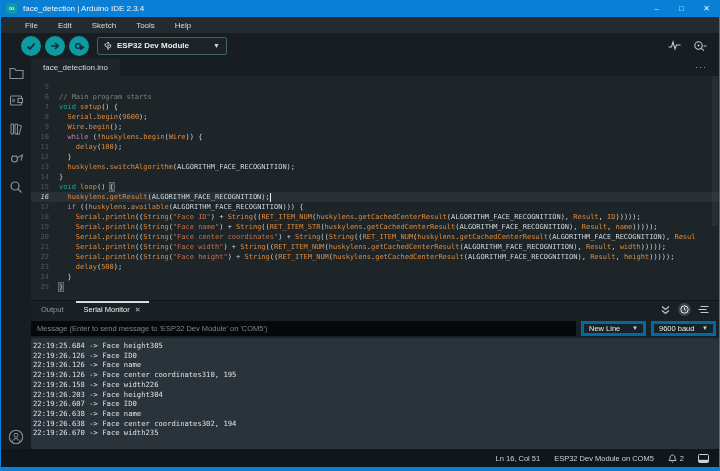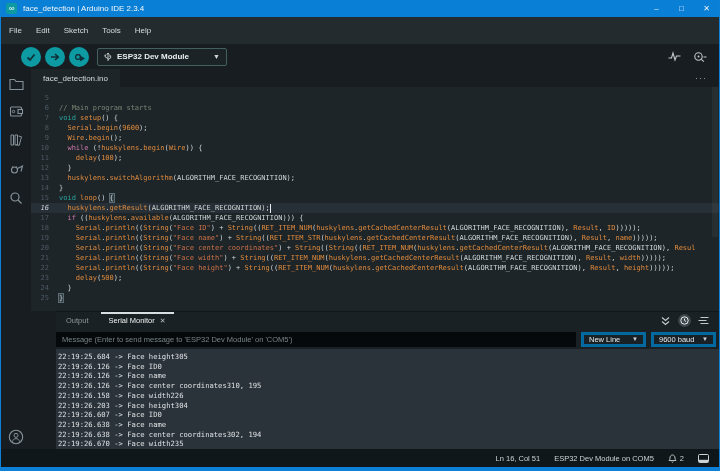--- a/index.html
+++ b/index.html
@@ -10,21 +10,21 @@
     overflow:hidden; display:flex; flex-direction:column; }
   
   .titlebar{ height:17px; background:#0a7fd6; display:flex; align-items:center; padding-left:5px; flex:0 0 auto;}
   .app-icon{ width:11px; height:11px; background:#0e9aa2; border-radius:2px; color:#fff; font-size:8px;
     display:flex; align-items:center; justify-content:center; line-height:1; }
   .title-text{ color:#f2f6f8; font-size:8px; margin-left:6px; }
   .win-controls{ margin-left:auto; display:flex; height:100%; }
   .win-btn{ width:25px; height:100%; display:flex; align-items:center; justify-content:center;
     color:#eaf3fa; font-size:8px; }
   
-  .menubar{ height:27px; background:#242b2e; display:flex; align-items:center; padding-left:2px; gap:2px; flex:0 0 auto;}
+  .menubar{ height:16px; background:#242b2e; display:flex; align-items:center; padding-left:18px; gap:8px; flex:0 0 auto;}
   .menu-item{ color:#d8dcdd; font-size:8px; padding:0 6px; }
   
   .toolbar{ height:25px; background:#171d20; display:flex; align-items:center; padding-left:20px; flex:0 0 auto;}
   .tb-circle{ width:20px; height:20px; border-radius:50%; background:#0d9aa2; color:#102b33;
     display:flex; align-items:center; justify-content:center; margin-right:4px; }
   .board-select{ margin-left:4px; height:18px; width:130px; border:1px solid #41605f; border-radius:2px;
     background:#1b2327; display:flex; align-items:center; padding:0 6px; gap:5px; }
   .board-select .lbl{ color:#e9edee; font-size:8px; font-weight:bold; flex:1; }
   .board-select .arr{ color:#cfd5d6; font-size:7px; }
   .tb-right{ margin-left:auto; display:flex; align-items:center; gap:12px; padding-right:12px; color:#c3cacd; }
@@ -44,21 +44,21 @@
   .cl .ln{ width:28px; text-align:right; padding-right:10px; color:#4d5961; flex:0 0 auto; font-size:7px;}
   .cl .ct{ color:#d0d6d9; }
   .cl.cur{ background:#273036; }
   .cl.cur .ln{ color:#ccd4d8;font-style:italic; }
   .tk-p{ color:#d0d6d9; } .tk-k{ color:#27a59d; } .tk-ctl{ color:#cc76a9; }
   .tk-id{ color:#e08a3c; } .tk-s{ color:#c96f45; } .tk-n{ color:#e08a3c; } .tk-cm{ color:#7b8474; }
   .tk-br{ outline:1px solid #5c6a72; background:#2e3b41; }
   .caret{ display:inline-block; width:1px; height:9px; background:#e8ecee; vertical-align:middle; }
   .ed-scroll{ position:absolute; right:1px; top:0; width:6px; height:150px; background:rgba(130,140,146,.10); }
   
-  .panel{ flex:1; display:flex; flex-direction:column; background:#1a2124; border-top:1px solid #10171a; min-height:0;margin-left:25px;}
+  .panel{ flex:1; display:flex; flex-direction:column; background:#1a2124; border-top:1px solid #10171a; min-height:0;}
   .panel-tabs{ height:17px; display:flex; align-items:stretch; flex:0 0 auto; }
   .ptab{ position:relative; display:flex; align-items:center; gap:5px; padding:0 10px; font-size:7.5px; }
   .ptab.inactive{ color:#8e989c; }
   .ptab.active{ color:#eef1f2; }
   .ptab.active::before{ content:""; position:absolute; top:0; left:2px; right:2px; height:1.5px; background:#d9dee0; }
   .ptab .x{ color:#b7bfc2; font-size:7px; }
   .ptabs-right{ margin-left:auto; display:flex; align-items:center; gap:7px; padding-right:10px; color:#c3cacd;}
   .icon-toggle{ width:13px; height:13px; border-radius:50%; background:#3d464b; display:flex; align-items:center; justify-content:center;}
   .panel-input-row{ height:20px; display:flex; align-items:center; gap:5px; padding:0 3px 0 0; flex:0 0 auto;}
   .msg-input{ flex:1; height:15px; background:#05090b; border:none; outline:none; color:#aab2b5;

